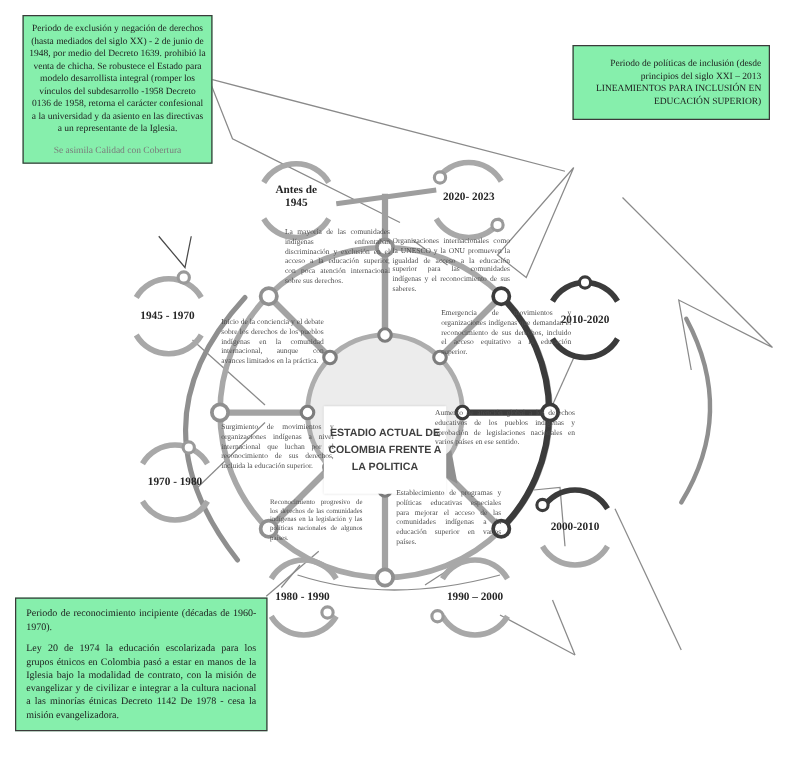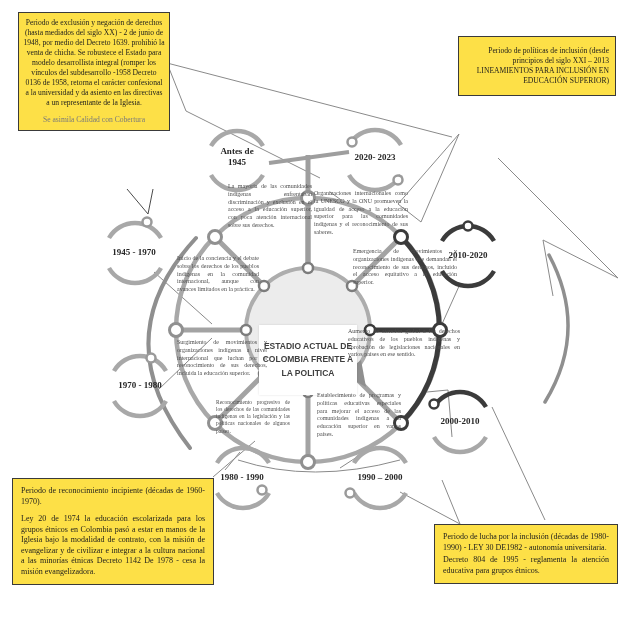--- a/index.html
+++ b/index.html
@@ -1,20 +1,20 @@
 <!DOCTYPE html>
 <html><head>
 <meta charset="utf-8">
 <style>
   html,body{margin:0;padding:0;background:#fff;}
   #stage{position:relative;width:634px;height:618px;background:#fff;overflow:hidden;
          font-family:"Liberation Serif","DejaVu Serif",serif;color:#222;}
   svg{position:absolute;left:0;top:0;}
 
-  .cornerbox{position:absolute;background:#fde047;border:1.2px solid #3a3a3a;box-sizing:border-box;
+  .cornerbox{position:absolute;background:#86efac;border:1.2px solid #3a3a3a;box-sizing:border-box;
              font-size:7.6px;line-height:1.32;color:#1c1c1c;padding:5px 4px;}
   .cornerbox.center{text-align:center;}
   .cornerbox.justify{text-align:justify;font-size:8px;padding:7px 8px;}
   .cornerbox p{margin:0 0 7px 0;}
   .cornerbox p:last-child{margin-bottom:0;}
   .boxlink{display:block;margin-top:2px;color:#7a7a7a;cursor:pointer;}
 
   .period-label{position:absolute;font-weight:bold;font-size:9px;line-height:1.2;color:#262626;
                 text-align:center;}
   .period-text{position:absolute;font-size:6px;line-height:1.3;color:#4d4d4d;text-align:justify;}
@@ -148,24 +148,20 @@
 
   <div class="cornerbox center" style="left:458px;top:36px;width:158px;padding:9px 6px;text-align:right;">
     <p>Periodo de políticas de inclusión (desde principios del siglo XXI – 2013 LINEAMIENTOS PARA INCLUSIÓN EN EDUCACIÓN SUPERIOR)</p>
   </div>
 
   <div class="cornerbox justify" style="left:12px;top:478px;width:202px;">
     <p>Periodo de reconocimiento incipiente (décadas de 1960-1970).</p>
     <p>Ley 20 de 1974 la educación escolarizada para los grupos étnicos en Colombia pasó a estar en manos de la Iglesia bajo la modalidad de contrato, con la misión de evangelizar y de civilizar e integrar a la cultura nacional a las minorías étnicas Decreto 1142 De 1978 - cesa la misión evangelizadora.</p>
   </div>
 
-  <div class="cornerbox justify" style="left:434px;top:524px;width:184px;">
-    <p style="margin-bottom:2px;">Periodo de lucha por la inclusión (décadas de 1980-1990) - LEY 30 DE1982 - autonomía universitaria.</p>
-    <p>Decreto 804 de 1995 - reglamenta la atención educativa para grupos étnicos.</p>
-  </div>
 
   <div class="center-label">ESTADIO ACTUAL DE COLOMBIA FRENTE A LA POLITICA</div>
 
   <div class="period-label" style="left:214px;top:146px;width:46px;">Antes de 1945</div>
   <div class="period-label" style="left:343px;top:152px;width:64px;">2020- 2023</div>
   <div class="period-label" style="left:100px;top:247px;width:68px;">1945 - 1970</div>
   <div class="period-label" style="left:436px;top:250px;width:64px;">2010-2020</div>
   <div class="period-label" style="left:106px;top:380px;width:68px;">1970 - 1980</div>
   <div class="period-label" style="left:428px;top:416px;width:64px;">2000-2010</div>
   <div class="period-label" style="left:208px;top:472px;width:68px;">1980 - 1990</div>

